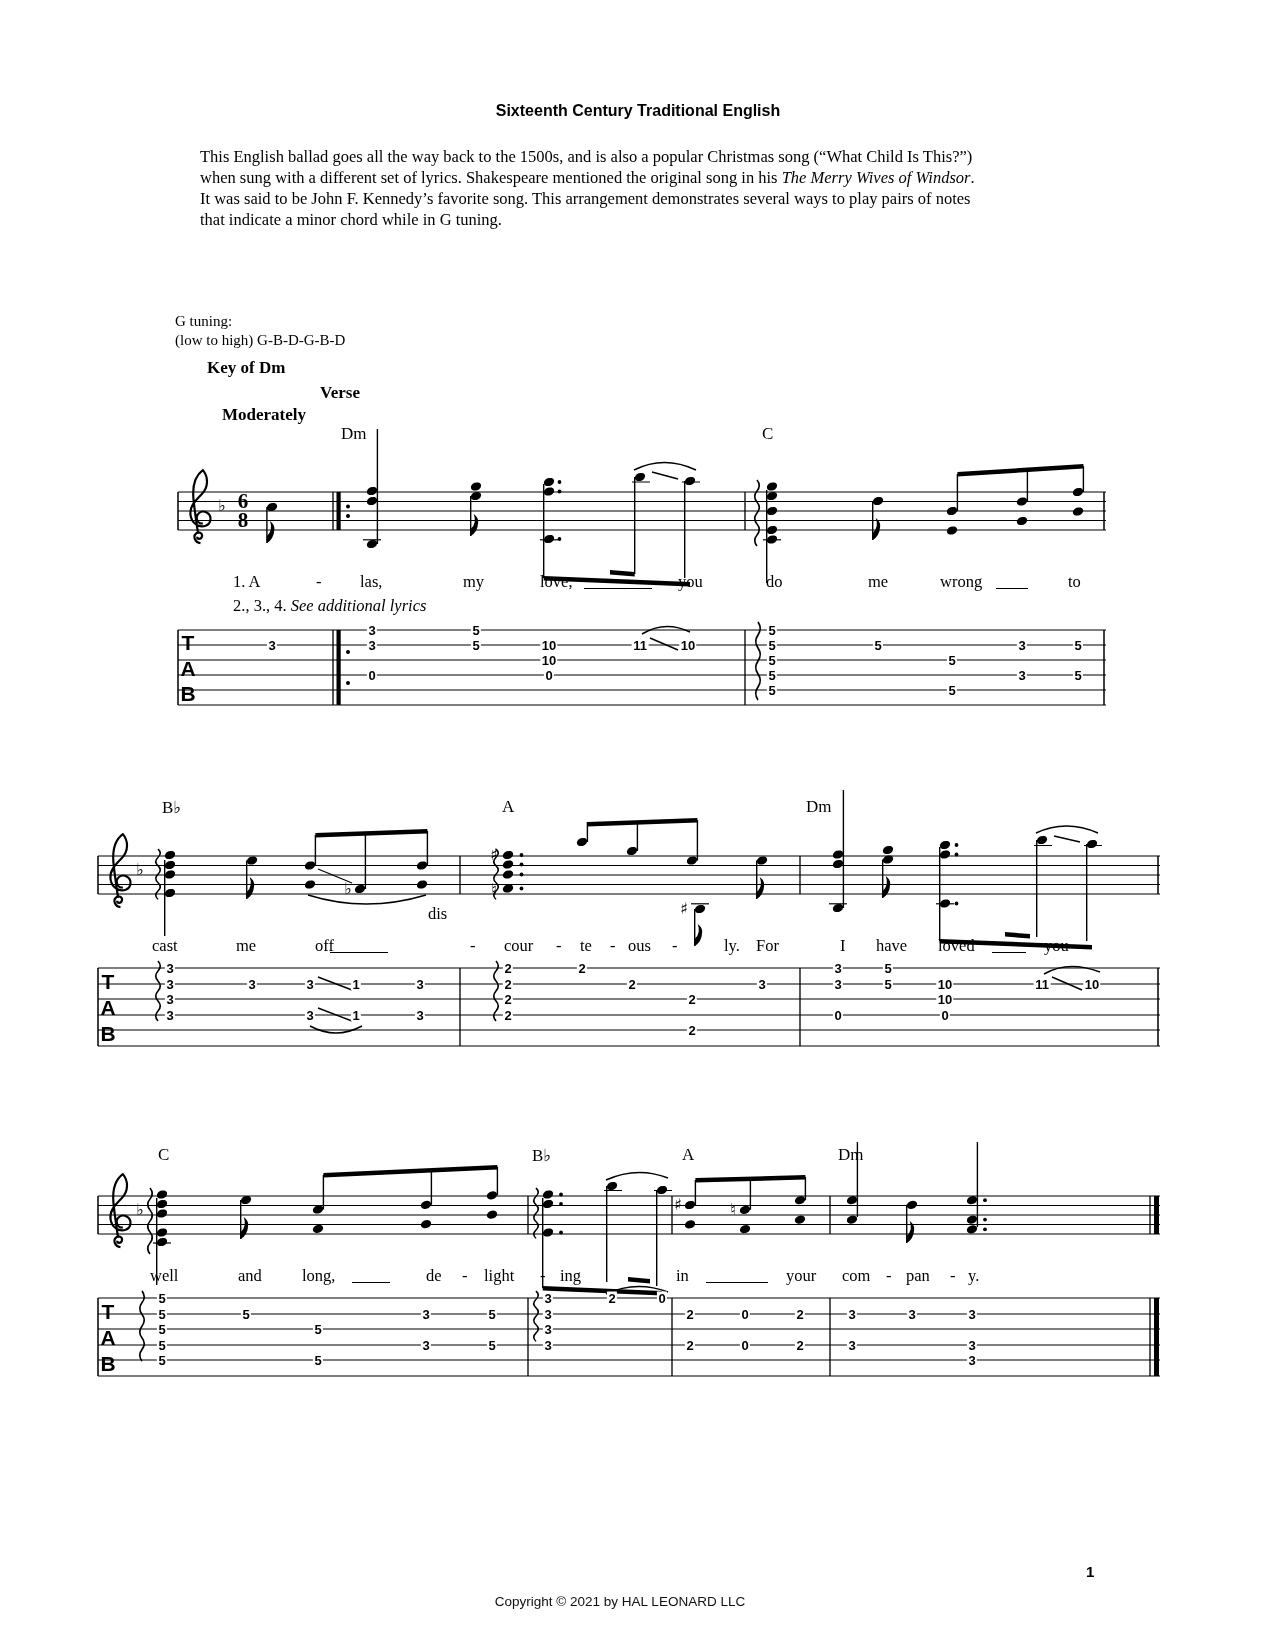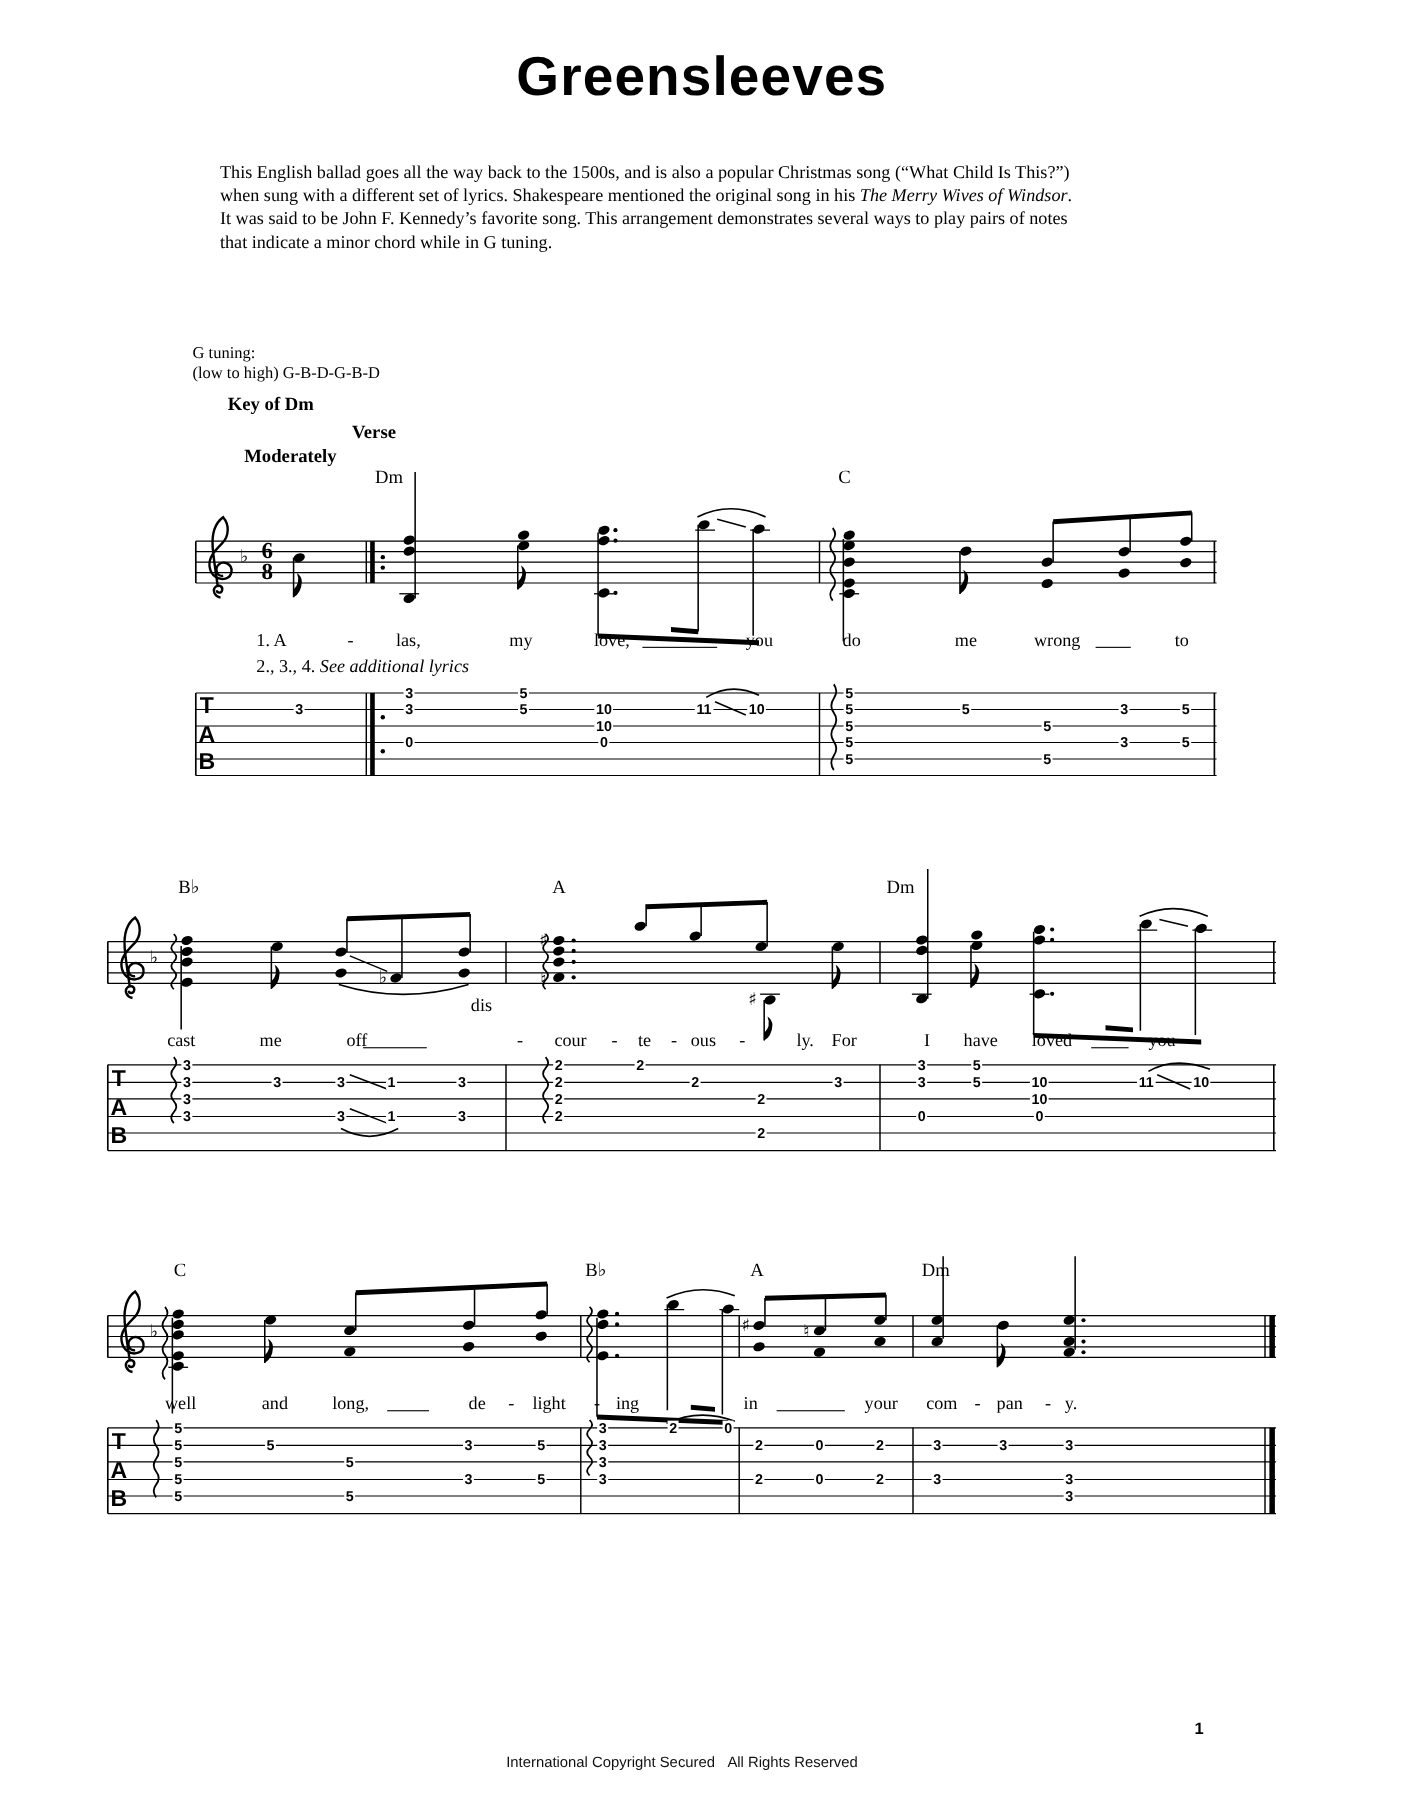--- a/index.html
+++ b/index.html
@@ -276,21 +276,21 @@
       <path d="M1150,1196V1234 M1150,1298V1376" stroke="#000" stroke-width="1.3"></path>
       <rect x="1154" y="1196" width="5" height="38"></rect>
         <rect x="1154" y="1298" width="5" height="78"></rect>
 
       <use href="#sq" transform="translate(142,1291) scale(1,1.17)"></use>
       <use href="#sq" transform="translate(536,1291) scale(1,0.84)"></use>
       <path d="M606,1294 Q636,1280 668,1292" fill="none" stroke="#000" stroke-width="1.5"></path>
     </g>
   </svg>
 
-  <div class="abs" id="title">Greensleeves</div>
+  <div class="abs" id="subtitle">Sixteenth Century Traditional English</div>
   <div class="abs" id="intro"><span>This English ballad goes all the way back to the 1500s, and is also a popular Christmas song (“What Child Is This?”) when sung with a different set of lyrics. Shakespeare mentioned the original song in his </span><span class="it">The Merry Wives of Windsor</span><span>. It was said to be John F. Kennedy’s favorite song. This arrangement demonstrates several ways to play pairs of notes that indicate a minor chord while in G tuning.</span></div>
   <div class="abs" id="tuning">
     <div>G tuning:</div>
     <div>(low to high) G-B-D-G-B-D</div>
   </div>
   <div class="abs hdg" id="key">Key of Dm</div>
   <div class="abs hdg" id="verse">Verse</div>
   <div class="abs hdg" id="tempo">Moderately</div>
 
   <div class="abs" id="textlayer" style="left:0;top:0;width:1032px;height:1650px;">
@@ -451,16 +451,17 @@
       <span class="tabnum" style="left: 912px; top: 1313.6px;">3</span>
       <span class="tabnum" style="left: 972px; top: 1313.6px;">3</span>
       <span class="tabnum" style="left: 972px; top: 1344.8px;">3</span>
       <span class="tabnum" style="left: 972px; top: 1360.4px;">3</span>
       <span class="tabletter" style="left: 108px; top: 1311px;">T</span>
       <span class="tabletter" style="left: 108px; top: 1337px;">A</span>
       <span class="tabletter" style="left: 108px; top: 1363px;">B</span>
     </div>
 
   <div class="abs" id="footer">
+    <div>Copyright © 2021 by HAL LEONARD LLC</div>
     <div>International Copyright Secured&nbsp;&nbsp;&nbsp;All Rights Reserved</div>
   </div>
   <div class="abs" id="pagenum">1</div>
 </div>
 
 </body></html>

